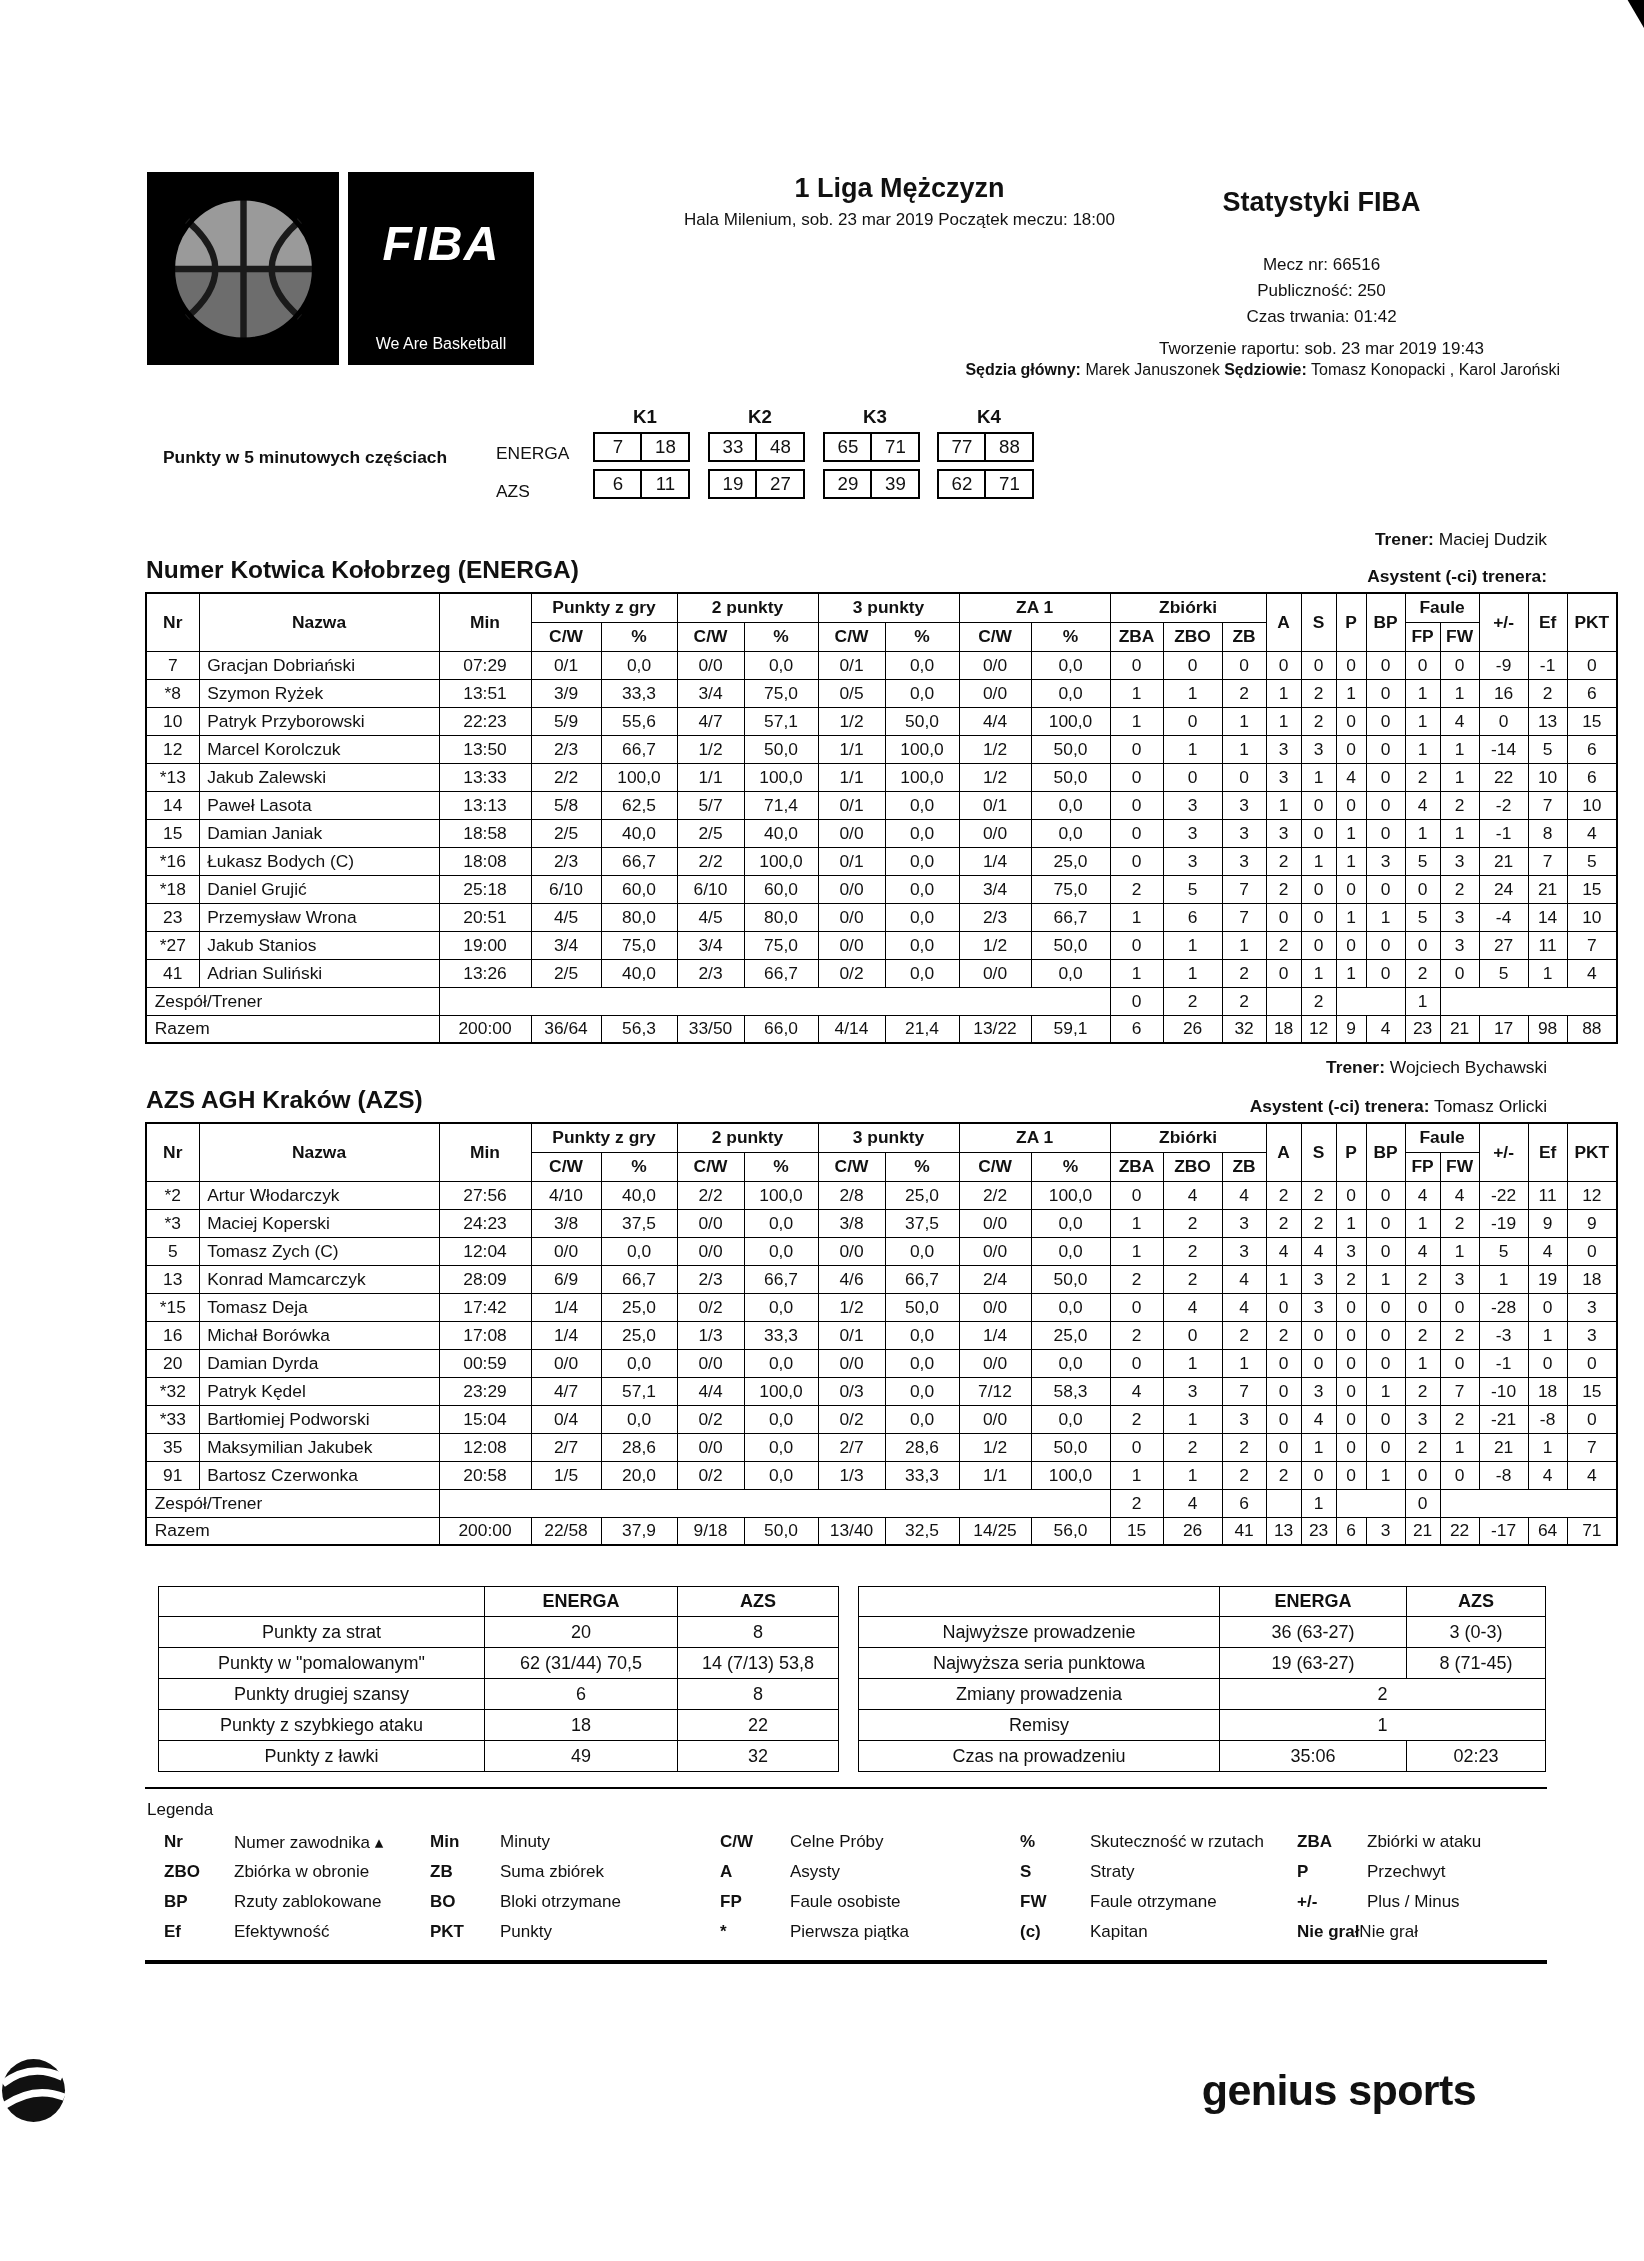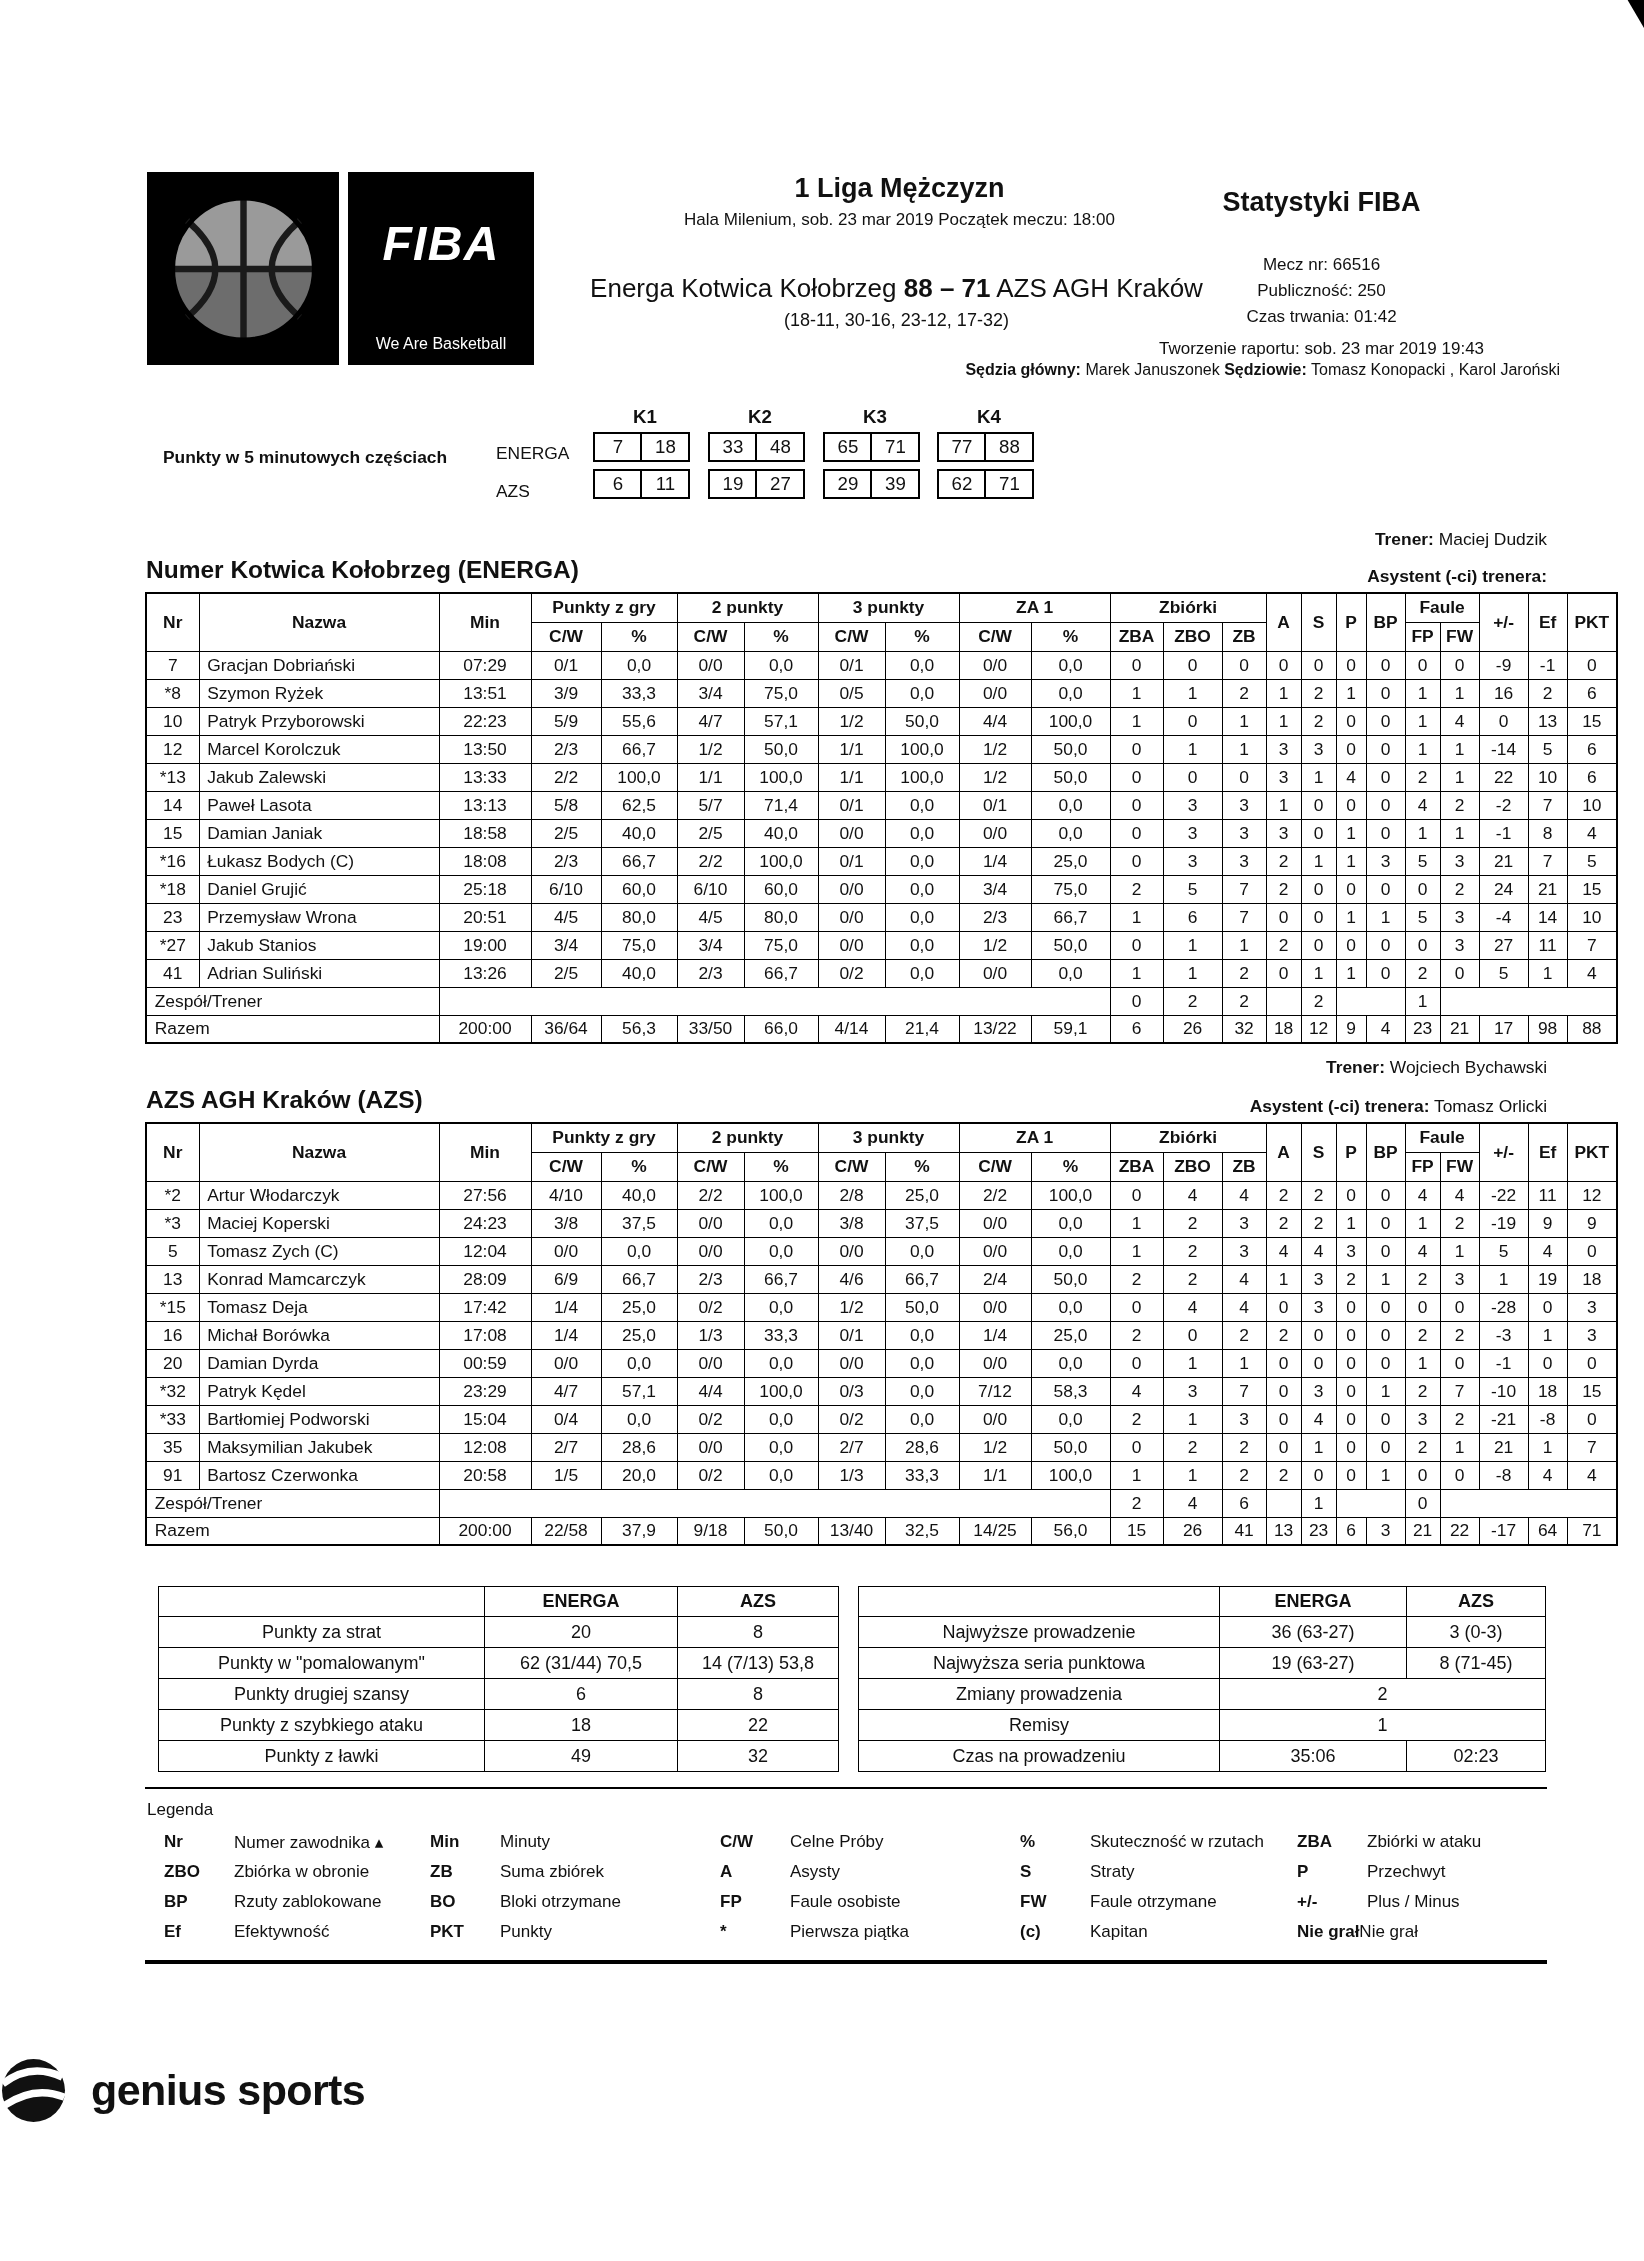--- a/index.html
+++ b/index.html
@@ -60,21 +60,21 @@
   .rule1{position:absolute;left:145px;top:1787px;width:1402px;height:1.9px;background:#000;}
   .rule2{position:absolute;left:145px;top:1960px;width:1402px;height:3.9px;background:#000;}
   .legend-title{position:absolute;left:147px;top:1800px;font-size:17px;}
   .legend-grid{position:absolute;left:164px;top:1827px;width:1386px;display:grid;
         grid-template-columns:266px 290px 300px 277px auto;grid-auto-rows:30px;font-size:17px;}
   .lg-item{display:flex;align-items:center;}
   .lg-abbr{font-weight:bold;width:70px;flex:none;}
   .lg-item.wide .lg-abbr{width:auto;}
   
   .footer-logo{position:absolute;left:0;top:2057px;width:1476px;display:flex;
-        align-items:center;justify-content:flex-start;gap:24px;}
+        align-items:center;justify-content:space-between;gap:13px;}
   .g-text{font-size:43px;font-weight:bold;letter-spacing:-0.6px;}
 </style>
 </head>
 <body>
 
 <div class="page">
   <div class="corner-mark"></div>
 
   <div class="fiba-logo">
     <div class="ball-box">
@@ -89,28 +89,20 @@
       <div class="fiba-word">FIBA</div>
       <div class="fiba-tag">We Are Basketball</div>
     </div>
   </div>
 
   <div class="hdr-center">
     <div class="league">1 Liga Mężczyzn</div>
     <div class="venue">Hala Milenium, sob. 23 mar 2019 Początek meczu: 18:00</div>
   </div>
 
-  <div class="match-block">
-    <div class="match-line">
-      <span>Energa Kotwica Kołobrzeg</span>
-      <b>88 – 71</b>
-      <span>AZS AGH Kraków</span>
-    </div>
-    <div class="qline">(18-11, 30-16, 23-12, 17-32)</div>
-  </div>
 
   <div class="hdr-right">
     <div class="stats-title">Statystyki FIBA</div>
     <div class="info">Mecz nr: 66516</div>
     <div class="info">Publiczność: 250</div>
     <div class="info">Czas trwania: 01:42</div>
     <div class="info last">Tworzenie raportu: sob. 23 mar 2019 19:43</div>
   </div>
 
   <div class="officials">

